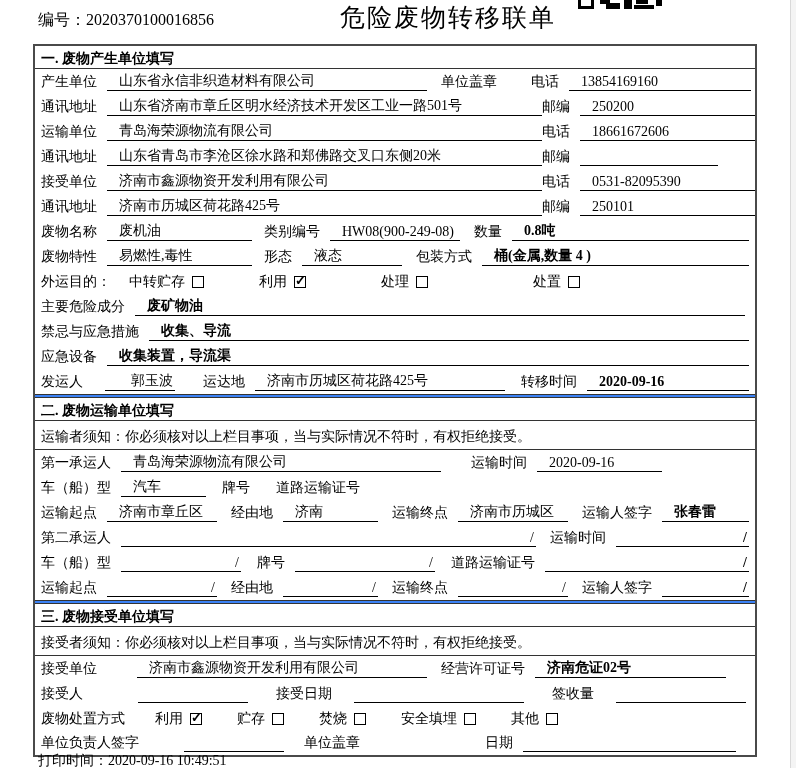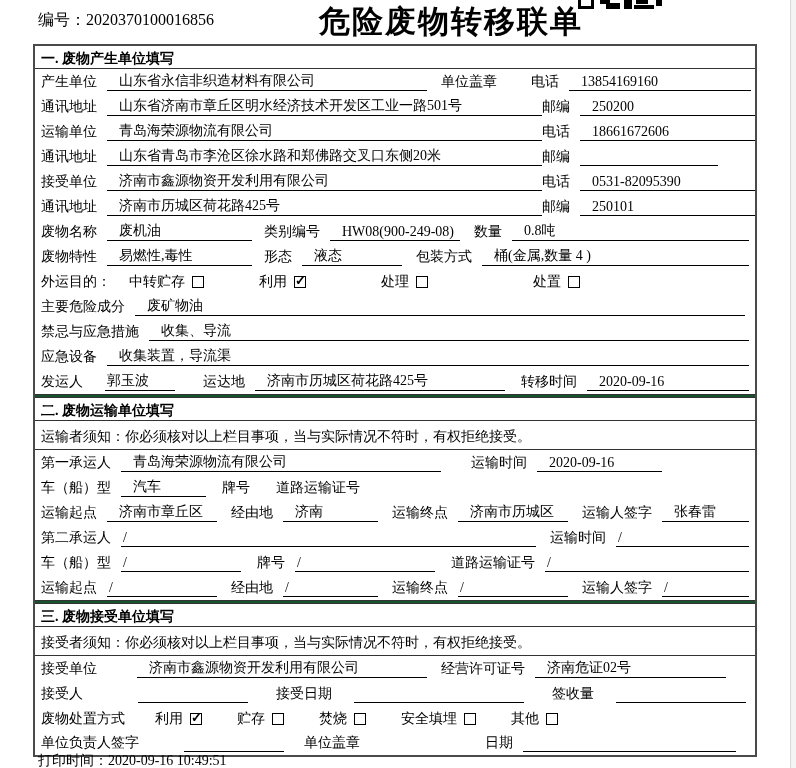--- a/index.html
+++ b/index.html
@@ -14,28 +14,28 @@
   }
   .page { position: relative; width: 796px; height: 768px; background:#fff; }
   .right-edge {
     position:absolute; top:0; right:0; width:6px; height:768px;
     background:#f4f4f4; border-left:1px solid #d9d9d9;
   }
   
   .doc-header { position: relative; height: 42px; }
   .no-line { position:absolute; left:38px; top:10px; font-size:16px; white-space:nowrap; }
   .doc-title {
-    position:absolute; left:319px; top:1px;
-    font-size:31px; font-weight:bold; letter-spacing:2px; white-space:nowrap;
+    position:absolute; left:340px; top:1px;
+    font-size:25px; font-weight:normal; letter-spacing:2px; white-space:nowrap;
   }
   .qr { position:absolute; left:578px; top:0; }
   
   .doc-table {
     position:absolute; left:33px; top:44px; width:724px;
-    border:2px solid #4a4a4a; background:#14532d;
+    border:2px solid #4a4a4a; background:#3b82f6;
   }
   .section { background:#fff; }
   .section:not(:last-child) { border-bottom:1px solid #333; }
   .section + .section { margin-top:2px; border-top:1px solid #333; }
   .sec-title {
     height:23px; padding:4px 6px 0 6px; font-weight:bold; font-size:14px;
     border-bottom:1px solid #333; white-space:nowrap;
   }
   .notice {
     height:29px; padding:7px 6px 0 6px; border-bottom:1px solid #333; white-space:nowrap;
@@ -43,22 +43,22 @@
   .row {
     display:flex; align-items:flex-end; height:25px;
     padding:0 4px 3px 6px; white-space:nowrap; overflow:hidden;
   }
   .row.last { height:24px; }
   .lbl { white-space:nowrap; margin-right:10px; flex:none; }
   .val {
     border-bottom:1px solid #000; white-space:nowrap;
     padding:0 2px 0 12px; flex:none; overflow:visible; min-height:17px;
   }
-  .val.ctr { text-align:left; padding-left:2px; }
-  .flex1 { flex:1 1 auto; }
+  .val.ctr { text-align:right; padding-left:2px; }
+  .flex1 { flex:1 1 auto;font-weight:bold; }
   .mla { margin-left:auto; }
   .ml8{margin-left:8px}.ml12{margin-left:12px}.ml14{margin-left:14px}.ml16{margin-left:16px}
   .ml20{margin-left:20px}.ml28{margin-left:28px}.ml30{margin-left:30px}.ml35{margin-left:35px}
   .ml45{margin-left:45px}.ml55{margin-left:55px}.ml75{margin-left:75px}.ml105{margin-left:105px}
   .ml115{margin-left:115px}
   .mr2{margin-right:2px}.mr6{margin-right:6px}.mr8{margin-right:8px}.mr15{margin-right:15px}
   .mr25{margin-right:25px}.mr44{margin-right:44px}
   .w70{width:70px}.w85{width:85px}.w95{width:95px}.w100{width:100px}.w110{width:110px}
   .w120{width:120px}.w125{width:125px}.w130{width:130px}.w138{width:138px}.w140{width:140px}
   .w145{width:145px}.w170{width:170px}.w182{width:182px}.w250{width:250px}.w290{width:290px}

